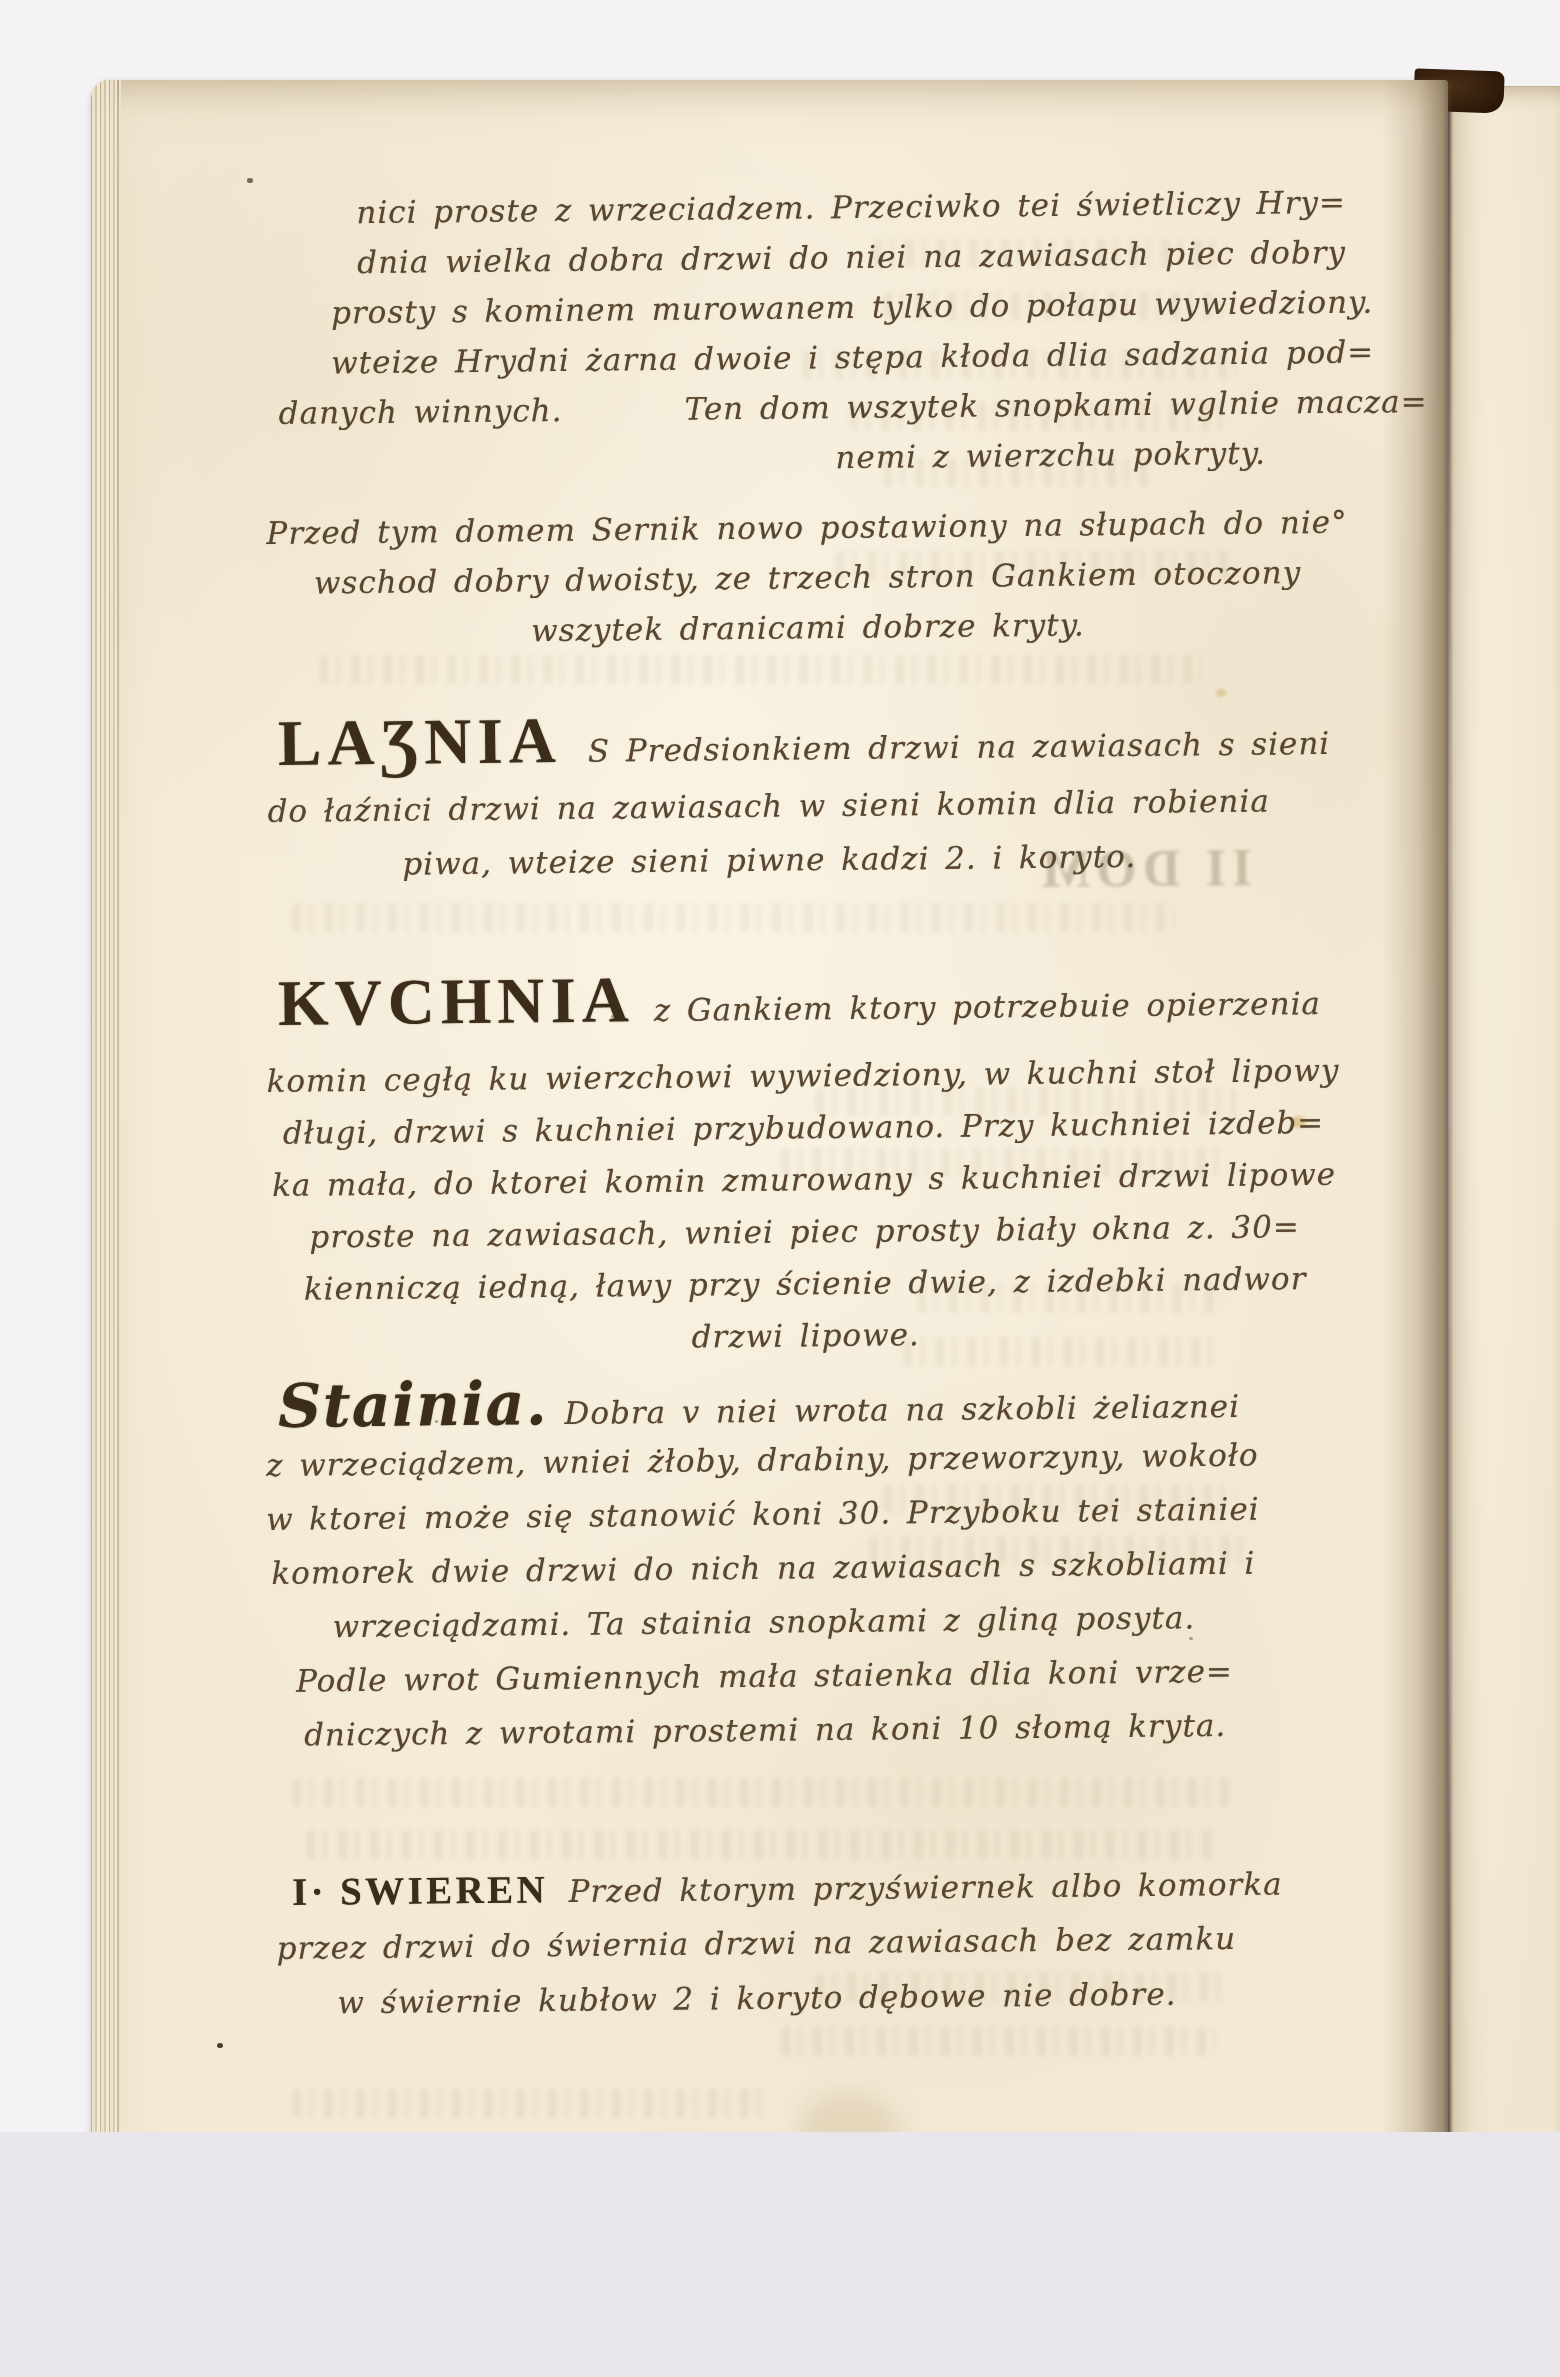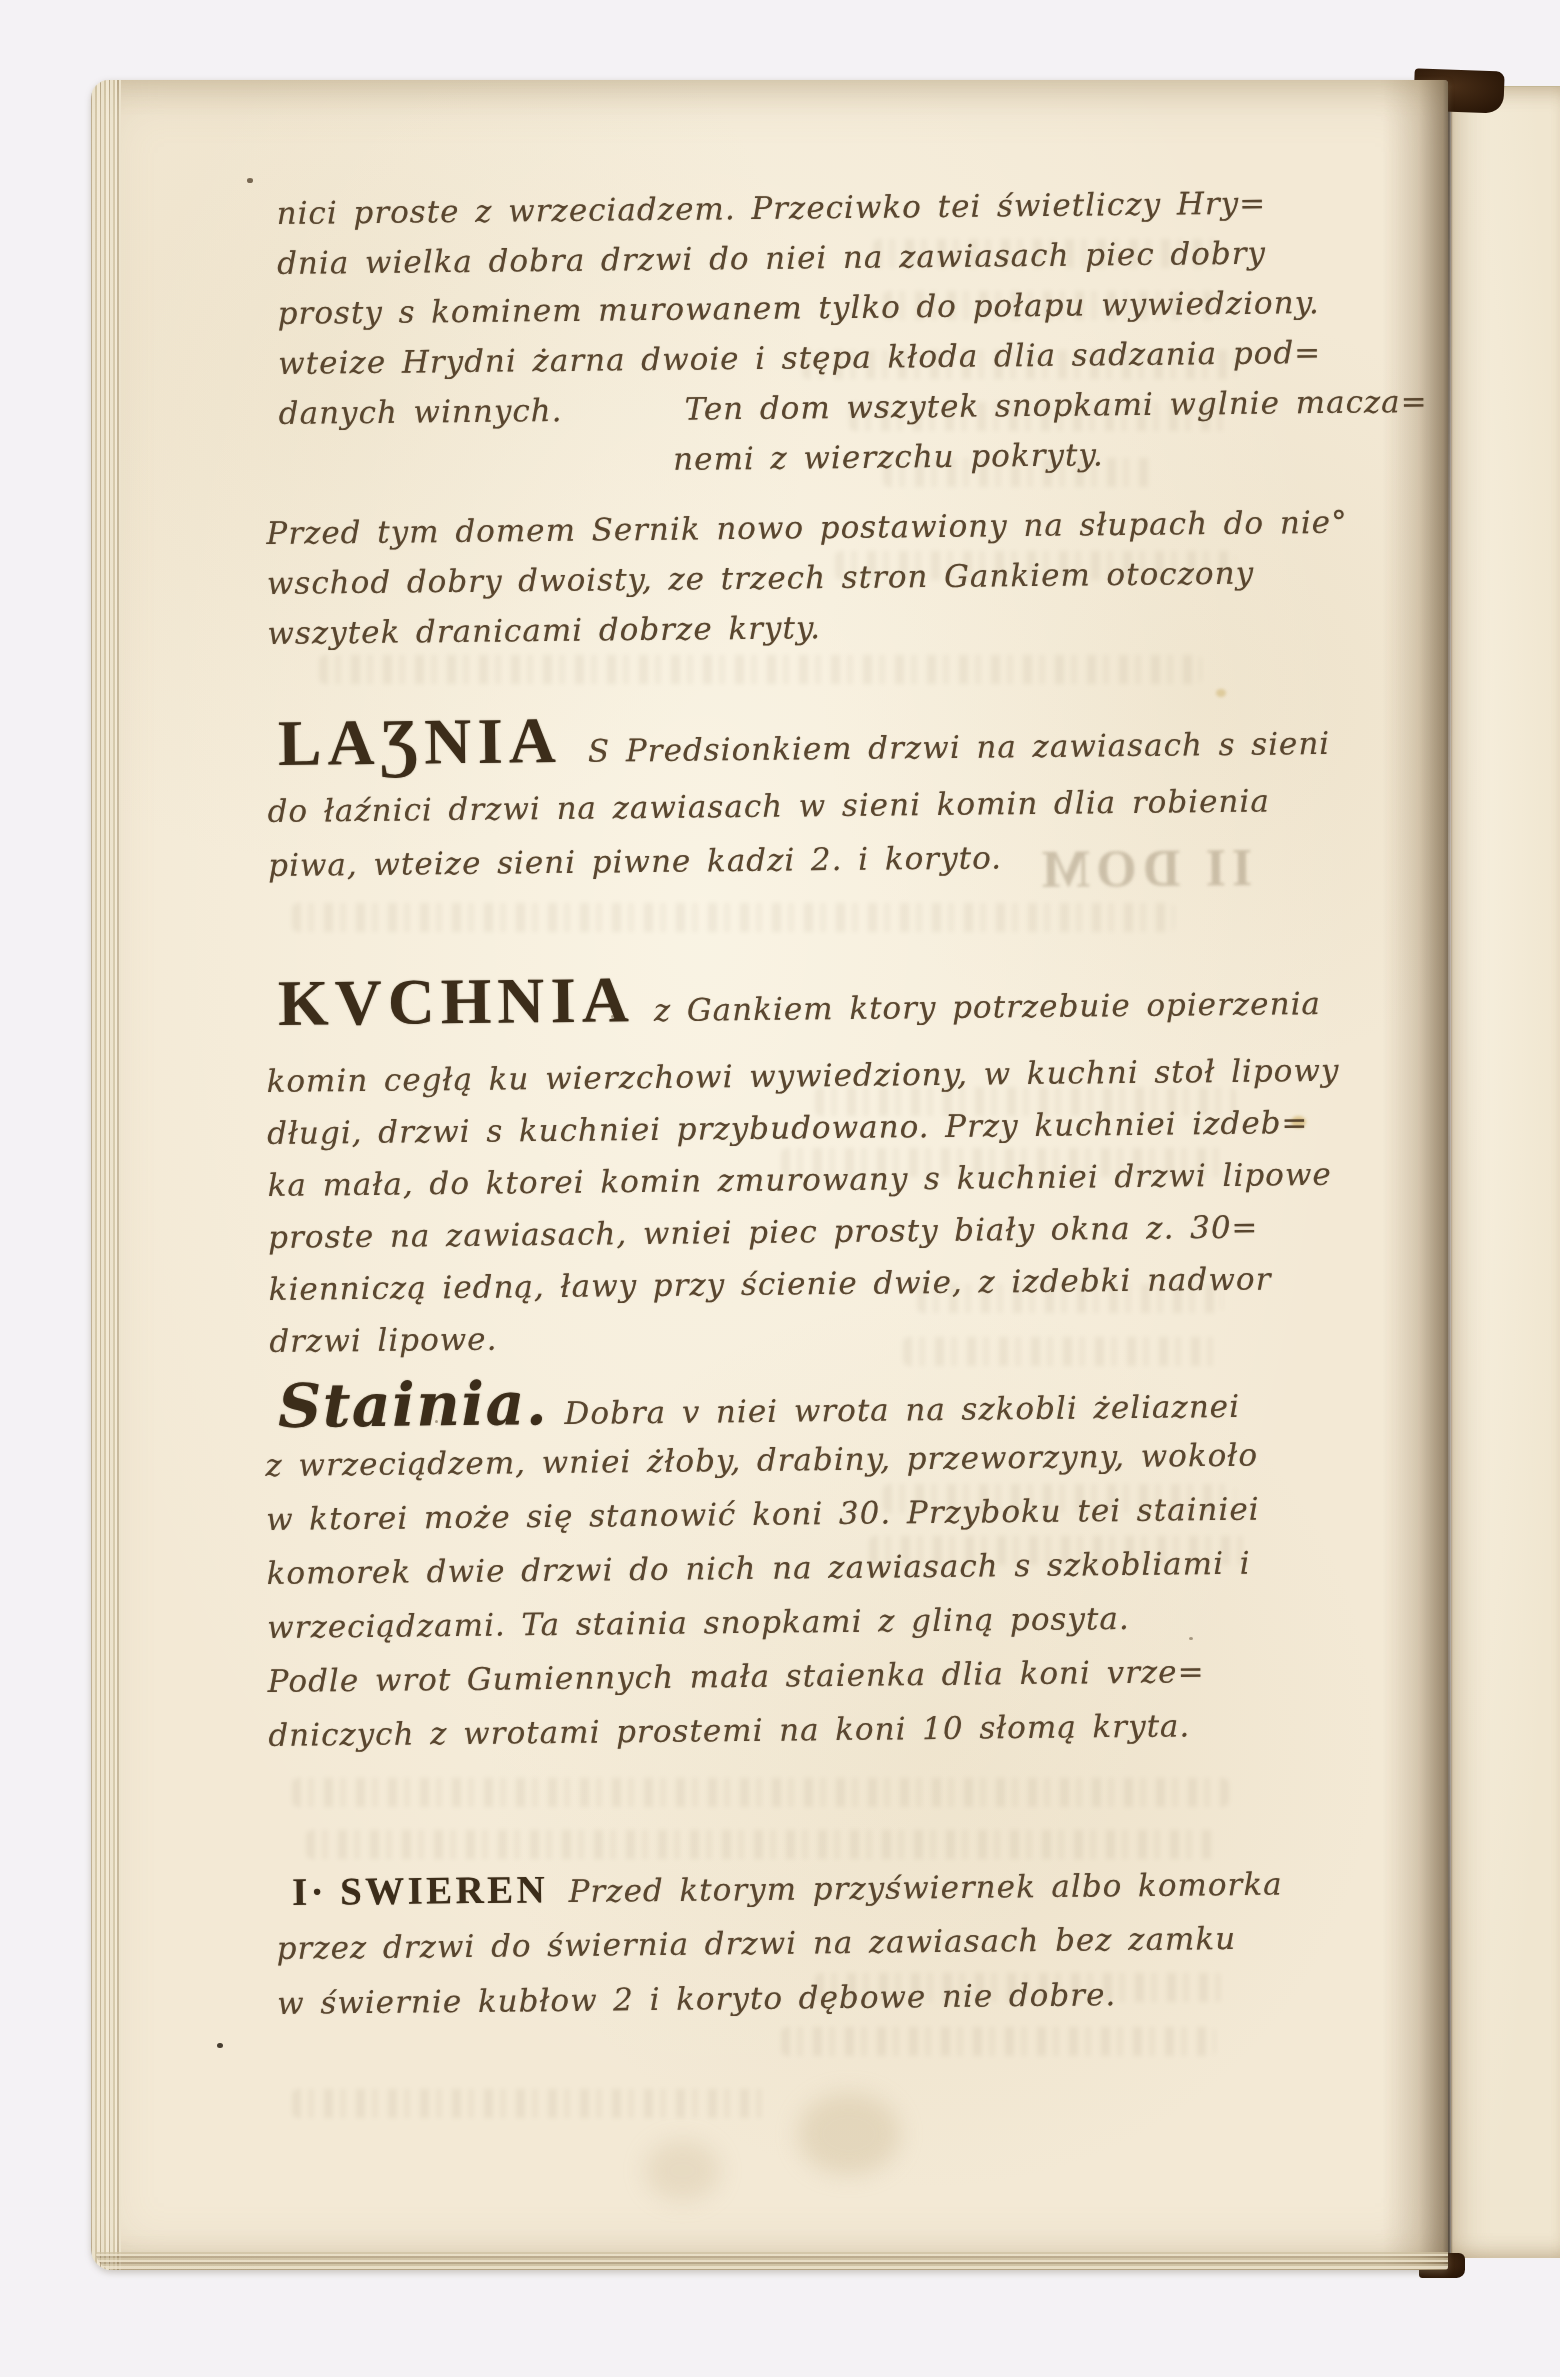--- a/index.html
+++ b/index.html
@@ -1,17 +1,17 @@
 <!DOCTYPE html>
 <html style="font-size:11px"><head>
 <meta charset="utf-8">
 <style>
   html,body{margin:0;padding:0;background:#e8e6ea;}
-  .scene{position:relative;width:1560px;height:2377px;background:#f4f2f5;overflow:hidden;
-         font-family:"DejaVu Serif",serif;}
+  .scene{position:relative;width:1560px;height:2132px;background:#f4f2f5;overflow:hidden;
+         font-family:"DejaVu Serif",serif;text-align:center;}
   
   .page-right{position:absolute;left:1451px;top:86px;width:109px;height:2171px;
 _    background:#f0e6d0;}
   .page-right{background:
       radial-gradient(ellipse at 20% 40%, rgba(255,250,238,.45), rgba(0,0,0,0) 70%),
       #f0e6d0;
       box-shadow: inset 17.7px 0 31px -12.2px rgba(140,110,70,.38),
                   inset 0 16.3px 20.4px -13.6px rgba(150,125,85,.45),
                   inset 0 -16.3px 20.4px -13.6px rgba(150,125,85,.45);
       border-top:1.4px solid #c4b795;}

